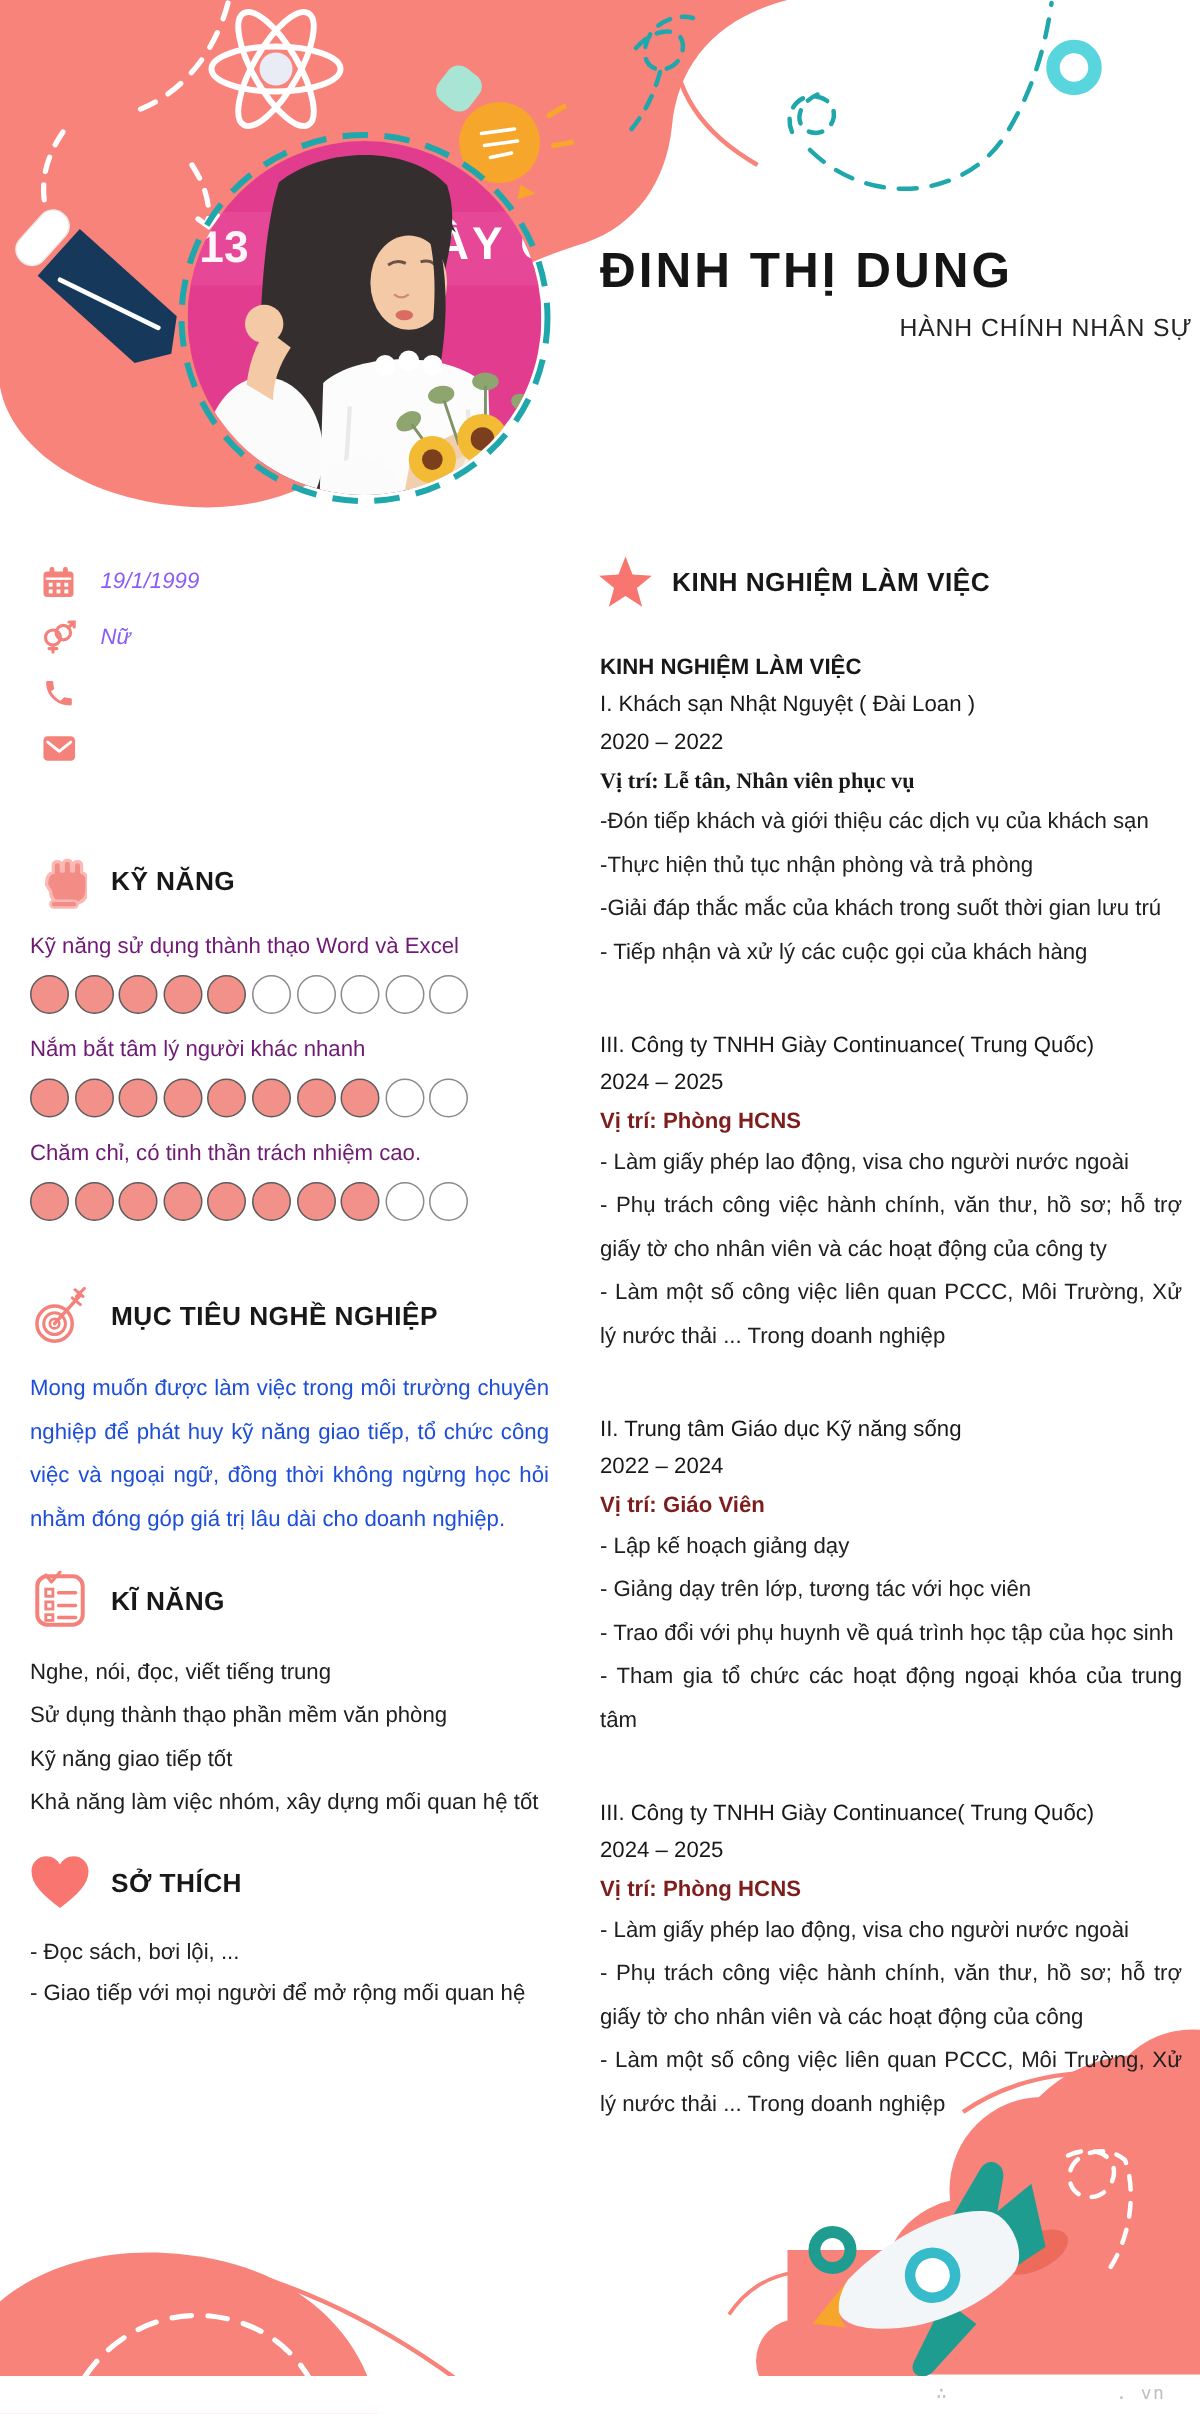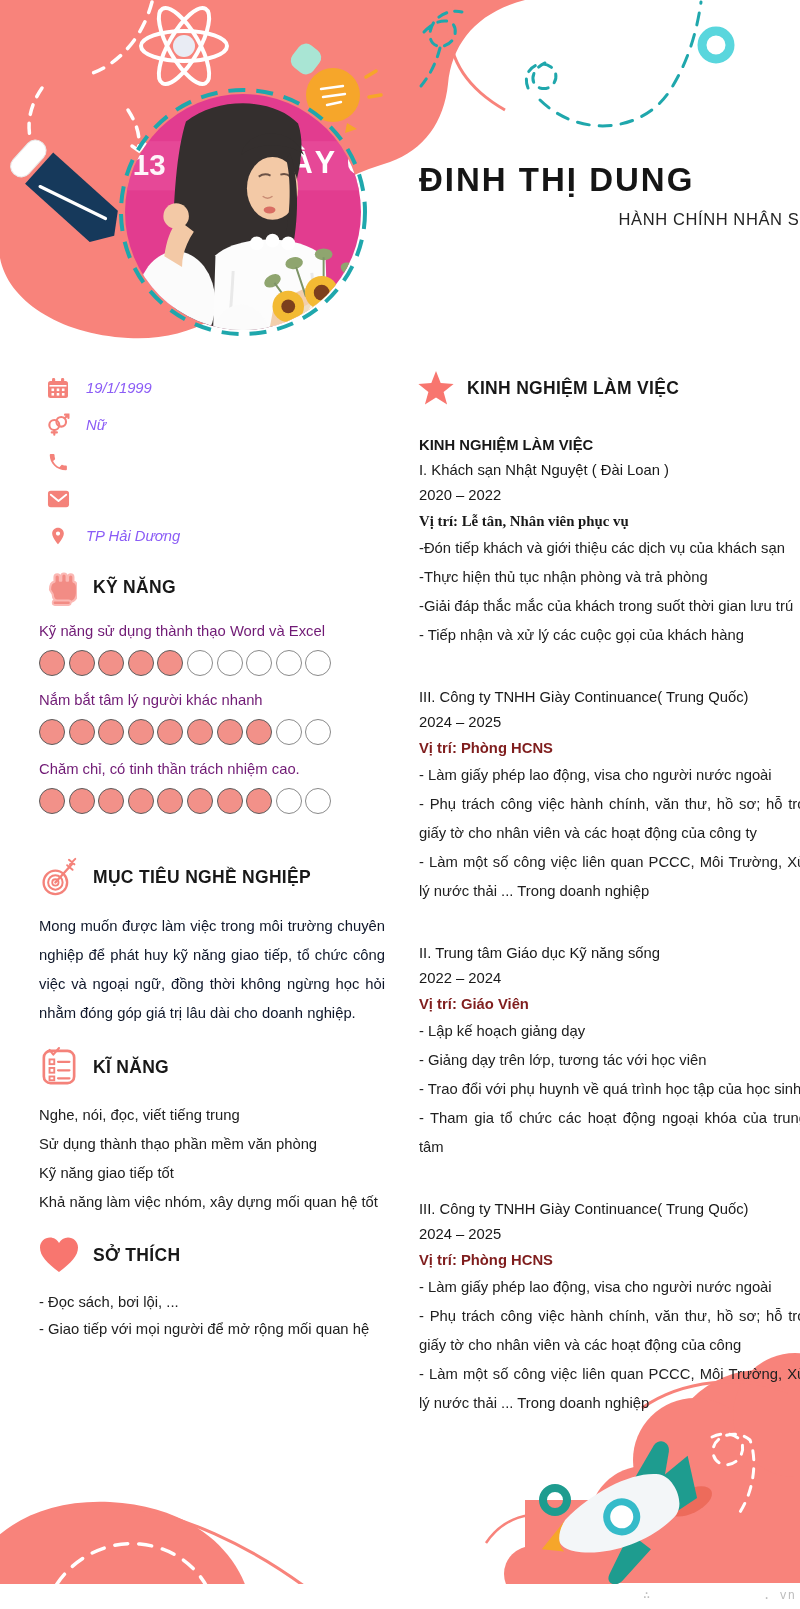--- a/index.html
+++ b/index.html
@@ -1,20 +1,20 @@
 <!DOCTYPE html>
 <html lang="vi"><head>
 <meta charset="utf-8">
 <style>
   html,body{margin:0;padding:0;background:#fff;}
   .page{position:relative;width:800px;height:1609px;background:#fff;overflow:hidden;
         font-family:"Liberation Sans","DejaVu Sans",sans-serif;color:#1f1f1f;}
   .decor{position:absolute;inset:0;z-index:0;pointer-events:none;}
   .photo-wrap{position:absolute;left:125px;top:94px;width:236px;height:236px;z-index:1;border-radius:50%;overflow:hidden;}
-  .content{position:absolute;inset:0;z-index:2;margin-left:19px;}
+  .content{position:absolute;inset:0;z-index:2;}
 
   .name-block{position:absolute;left:400px;top:161px;width:395px;}
   .name-block h1{margin:0;font-size:33px;font-weight:800;letter-spacing:2px;color:#151515;}
   .name-block .subtitle{margin-top:11px;font-size:16.5px;letter-spacing:.6px;color:#232323;text-align:right;}
 
   .left-col-section{position:absolute;left:20px;width:350px;}
   .contact{top:376px;left:27px;width:340px;}
   .c-row{display:flex;align-items:center;min-height:24px;margin-bottom:13px;}
   .c-ic{width:24px;height:24px;flex:0 0 24px;margin-right:16px;display:flex;align-items:center;justify-content:center;}
   .c-val{font-size:14.8px;color:#8b5cf6;font-style:italic;}
@@ -23,21 +23,21 @@
   .sec-ic{width:40px;height:42px;flex:0 0 40px;display:flex;align-items:center;justify-content:center;}
   .sec-title{font-size:17.5px;font-weight:700;margin-left:14px;letter-spacing:.3px;color:#181818;}
 
   .kynang{top:566px;}
   .skill-label{font-size:14.8px;margin-top:15px;margin-bottom:11px;color:#701a75;}
   .skill-dots{height:27px;display:flex;}
   .dot{width:26px;height:26px;border-radius:50%;border:1.6px solid #8a8a8a;background:#fff;margin-right:3.6px;box-sizing:border-box;}
   .dot.filled{background:#F29189;border-color:#5c5c5c;}
 
   .muctieu{top:856px;}
-  .para{margin-top:14px;font-size:14.8px;line-height:29px;text-align:justify;color:#0f172a;width:346px;}
+  .para{margin-top:14px;font-size:14.8px;line-height:29px;text-align:justify;color:#1d4ed8;width:346px;}
 
   .kinang{top:1046px;}
   .list{margin-top:13px;width:346px;}
   .list-line{font-size:14.8px;line-height:29px;text-align:justify;color:#202020;}
   .hob-line{font-size:14.8px;line-height:27px;color:#202020;}
 
   .sothich{top:1234px;}
 
   .right-head{position:absolute;left:398px;top:370px;width:390px;display:flex;align-items:center;}
   .right-head .sec-title{margin-left:12px;}
@@ -250,28 +250,20 @@
       </div>
       <div class="c-row">
         <span class="c-ic">
           <svg width="23" height="20" viewBox="0 0 24 20">
               <rect x="1" y="1.5" width="22" height="17" rx="3" fill="#F4827A"></rect>
               <path d="M4,5.5 L12,12 L20,5.5" fill="none" stroke="#fff" stroke-width="2" stroke-linecap="round" stroke-linejoin="round"></path>
             </svg>
         </span>
         <span class="c-val"></span>
       </div>
-      <div class="c-row">
-        <span class="c-ic">
-          <svg width="20" height="24" viewBox="0 0 24 24">
-              <path fill="#F4827A" d="M12,2C8.1,2,5,5.1,5,9c0,5.2,7,13,7,13s7-7.8,7-13C19,5.1,15.9,2,12,2z M12,11.5c-1.4,0-2.5-1.1-2.5-2.5S10.6,6.5,12,6.5s2.5,1.1,2.5,2.5S13.4,11.5,12,11.5z"></path>
-            </svg>
-        </span>
-        <span class="c-val">TP Hải Dương</span>
-      </div>
     </div>
 
     <div class="left-col-section kynang">
       <div class="sec-head">
         <span class="sec-ic">
           <svg width="36" height="42" viewBox="0 0 40 46">
               <path fill="#F28C85" stroke="#FBB8B4" stroke-width="2.4" stroke-linejoin="round" d="M10,26 q0,-8 5,-9 l0,-5 q0,-3 3,-3 q3,0 3,3 l0,4 1.5,0 0,-5 q0,-3 3,-3 q3,0 3,3 l0,5 1.5,0 0,-4 q0,-3 3,-3 q3,0 3,3 l0,5 q4,1 4,6 l0,7 q0,9 -9,10 l-9,0 q-9,-1 -9,-9 z"></path>
               <rect x="13" y="38" width="20" height="5" rx="2.4" fill="#F28C85" stroke="#FBB8B4" stroke-width="2"></rect>
             </svg>
         </span>

